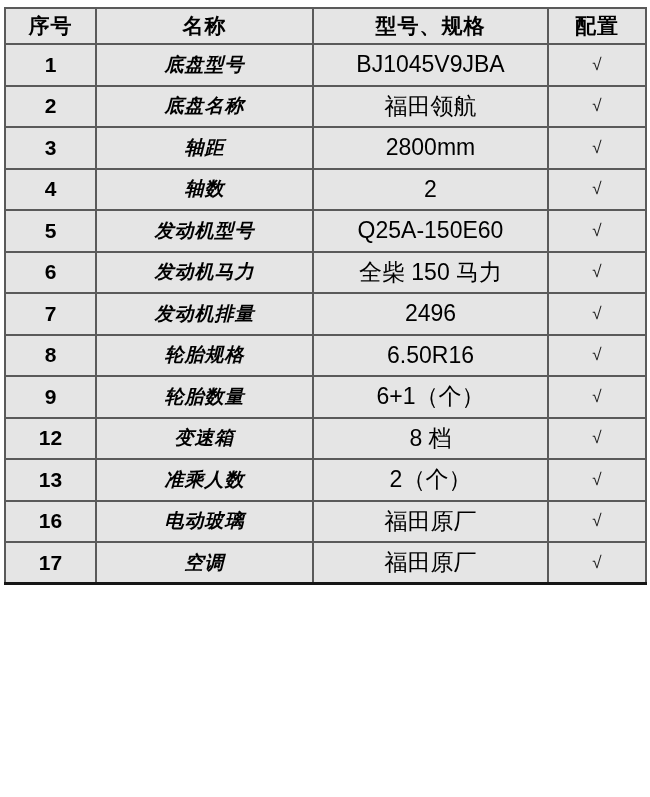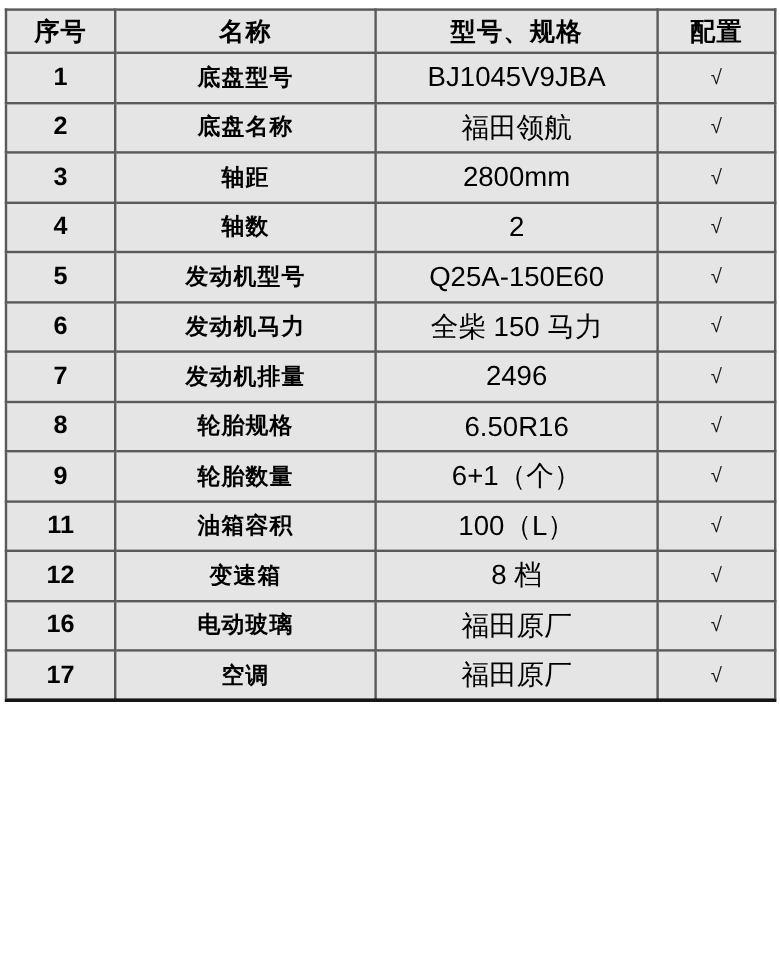--- a/index.html
+++ b/index.html
@@ -46,20 +46,21 @@
     letter-spacing: 1px;
   }
   .cell-index {
     font-size: 21px;
     font-weight: 700;
   }
   .cell-name {
     font-size: 19px;
     font-weight: 700;
     letter-spacing: 1px;
+    font-style: italic;
   }
   .cell-spec {
     font-size: 23px;
     font-weight: 400;
   }
   .cell-config {
     font-size: 17px;
     font-weight: 400;
     color: #1a1a1a;
   }
@@ -131,29 +132,29 @@
         <td class="cell-spec">6.50R16</td>
         <td class="cell-config">√</td>
       </tr>
       <tr>
         <td class="cell-index">9</td>
         <td class="cell-name">轮胎数量</td>
         <td class="cell-spec">6+1（个）</td>
         <td class="cell-config">√</td>
       </tr>
       <tr>
-        <td class="cell-index">11</td>
-        <td class="cell-name">油箱容积</td>
-        <td class="cell-spec">100（L）</td>
+        <td class="cell-index">12</td>
+        <td class="cell-name">变速箱</td>
+        <td class="cell-spec">8 档</td>
         <td class="cell-config">√</td>
       </tr>
       <tr>
-        <td class="cell-index">12</td>
-        <td class="cell-name">变速箱</td>
-        <td class="cell-spec">8 档</td>
+        <td class="cell-index">13</td>
+        <td class="cell-name">准乘人数</td>
+        <td class="cell-spec">2（个）</td>
         <td class="cell-config">√</td>
       </tr>
       <tr>
         <td class="cell-index">16</td>
         <td class="cell-name">电动玻璃</td>
         <td class="cell-spec">福田原厂</td>
         <td class="cell-config">√</td>
       </tr>
       <tr>
         <td class="cell-index">17</td>

